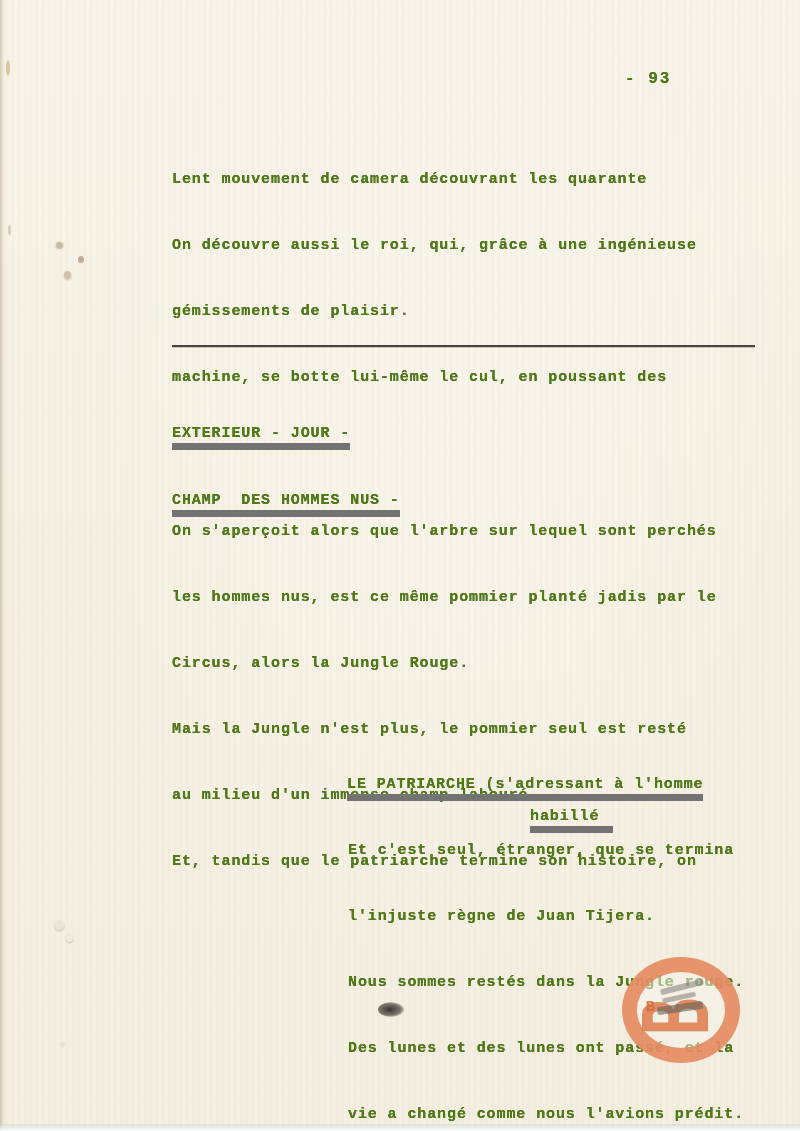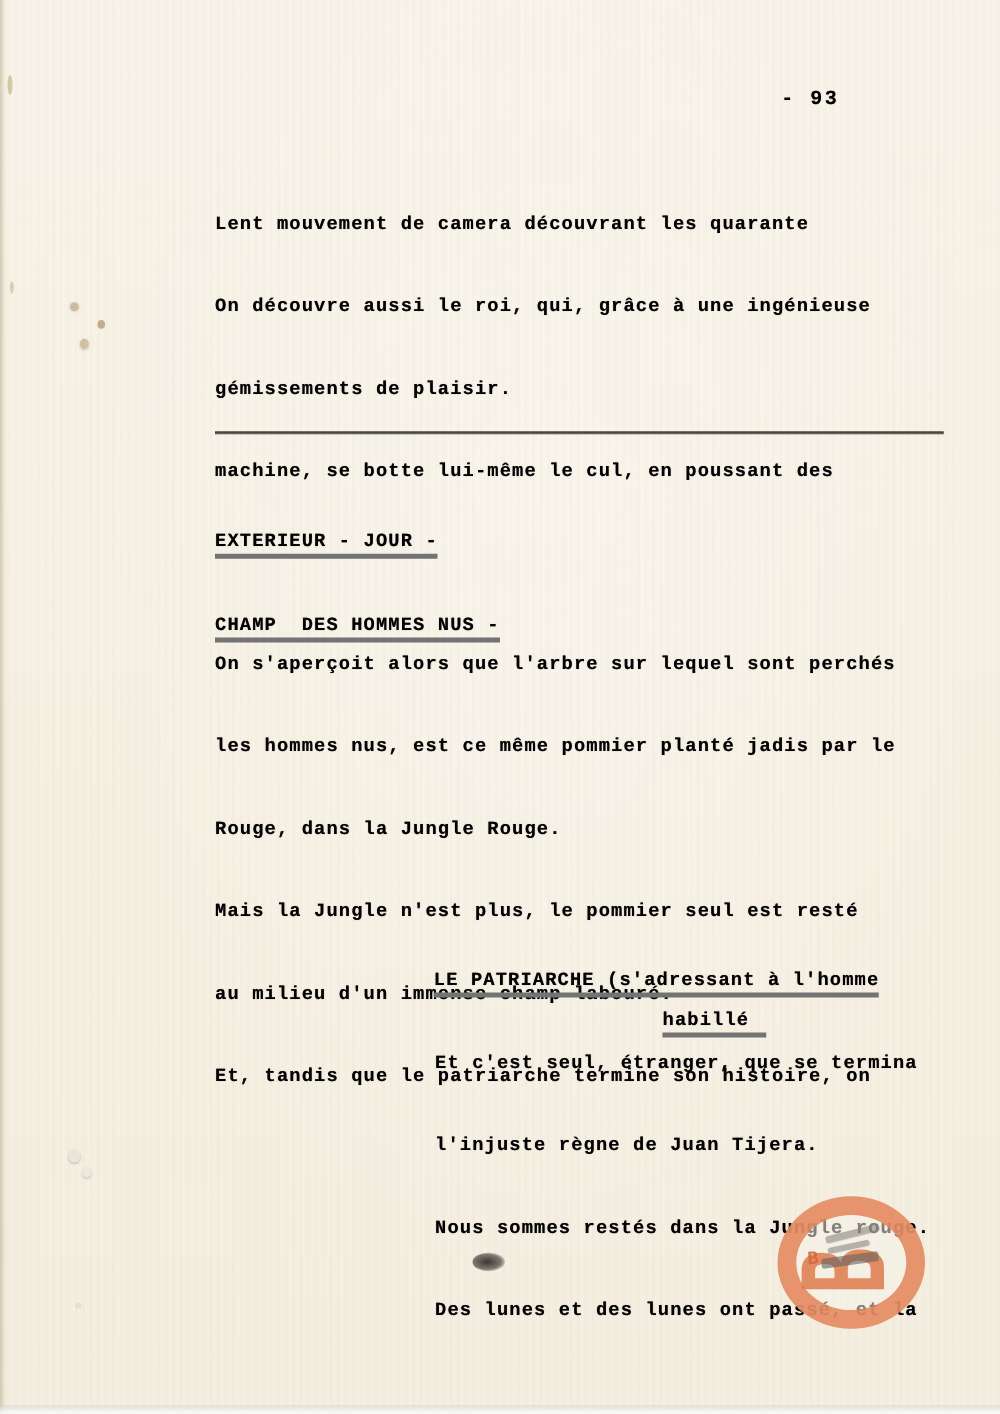--- a/index.html
+++ b/index.html
@@ -18,33 +18,33 @@
   .edge-left{
     position:absolute;left:0;top:0;bottom:0;width:6px;pointer-events:none;
     background:linear-gradient(90deg, rgba(150,130,95,0.35), rgba(150,130,95,0.08) 60%, rgba(0,0,0,0));
   }
   .edge-bottom{
     position:absolute;left:0;right:0;bottom:0;height:7px;pointer-events:none;
     background:linear-gradient(180deg, rgba(190,195,190,0.35), #fafdfd);
   }
   .typed{
     position:absolute;
-    color:#000000;
+    color:#4d7c0f;
     font-size:15px;font-weight:bold;letter-spacing:0.9px;
     text-shadow:0 0 0.6px rgba(62,58,52,0.85);
     white-space:pre;
   }
   .typed .line{height:32px;line-height:32px;display:block;}
   .page-number{top:70px;left:625px;font-size:16px;letter-spacing:2px;}
   .rule{
     position:absolute;left:172px;top:345px;width:583px;height:2px;
     background:#46443f;box-shadow:0 1px 0 rgba(70,68,63,0.25);
   }
   .underline{
-    border-bottom:4px solid #737373;padding-bottom:1px;
+    border-bottom:7px solid #737373;padding-bottom:1px;
   }
   .heading-line{height:33px;line-height:28px;display:block;}
   
   .stamp{
     position:absolute;left:622px;top:957px;width:118px;height:106px;
     border-radius:50%;
     border:15px solid rgba(228,132,88,0.85);
     background:rgba(247,243,233,0.52);
     box-sizing:border-box;
     pointer-events:none;
@@ -90,38 +90,39 @@
 <div class="rule"></div>
 
 <div class="typed" style="left:172px;top:386px;">
   <span class="heading-line"><span class="underline">EXTERIEUR - JOUR -</span></span>
   <span class="heading-line"><span class="underline">CHAMP  DES HOMMES NUS -</span></span>
 </div>
 
 <div class="typed" style="left:172px;top:482px;">
   <span class="line">On s'aperçoit alors que l'arbre sur lequel sont perchés</span>
   <span class="line">les hommes nus, est ce même pommier planté jadis par le</span>
-  <span class="line">Rouge, dans la Jungle Rouge.</span>
+  <span class="line">Circus, alors la Jungle Rouge.</span>
   <span class="line">Mais la Jungle n'est plus, le pommier seul est resté</span>
   <span class="line">au milieu d'un immense champ labouré.</span>
   <span class="line">Et, tandis que le patriarche termine son histoire, on</span>
 </div>
 
 <div class="typed" style="left:347px;top:737px;">
   <span class="heading-line"><span class="underline">LE PATRIARCHE (s'adressant à l'homme</span></span>
 </div>
 <div class="typed" style="left:497px;top:769px;margin-left:33px;">
   <span class="heading-line"><span class="underline" style="padding-right:14px;">habillé</span></span>
 </div>
 
 <div class="typed" style="left:348px;top:801px;">
   <span class="line">Et c'est seul, étranger, que se termina</span>
   <span class="line">l'injuste règne de Juan Tijera.</span>
   <span class="line">Nous sommes restés dans la Jungle rouge.</span>
   <span class="line">Des lunes et des lunes ont passé, et la</span>
+  <span class="line">vie a changé comme nous l'avions prédit.</span>
   
   
   
 </div>
 
 <div class="ink-smudge"></div>
 
 <div class="stamp"></div>
 <div class="stamp-letter">B</div>
 <div class="stamp-letter-small">B</div>

